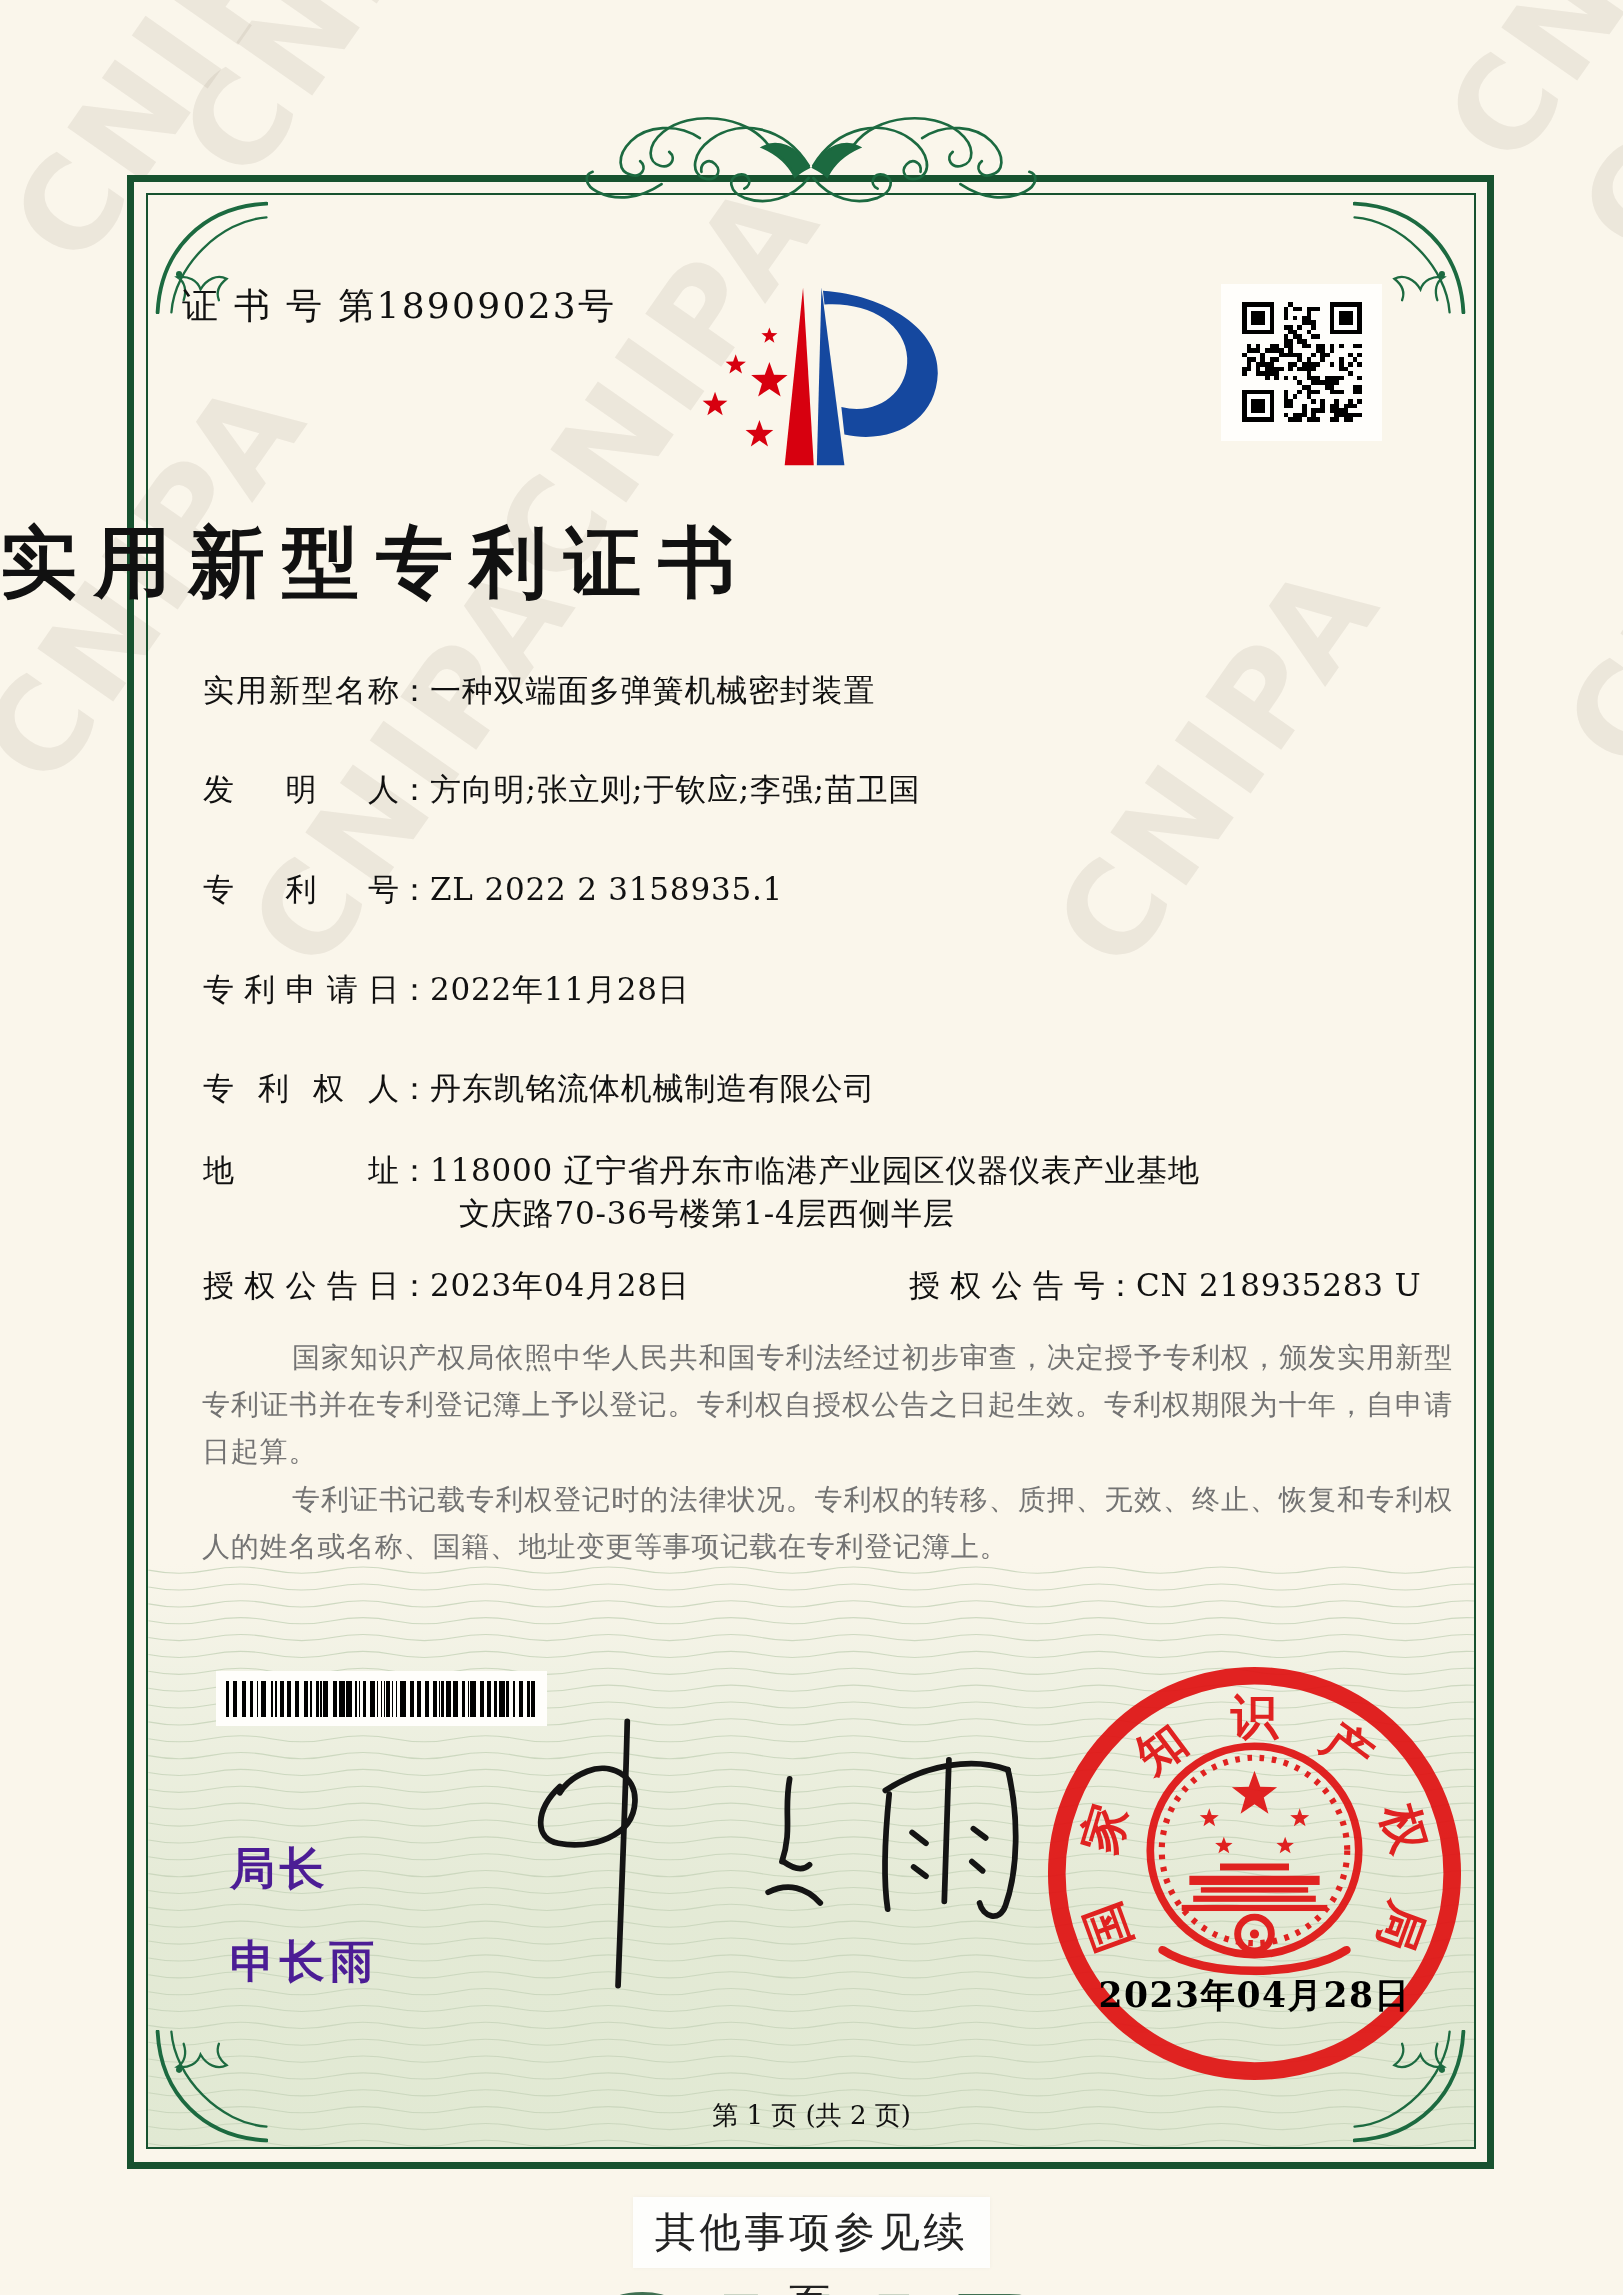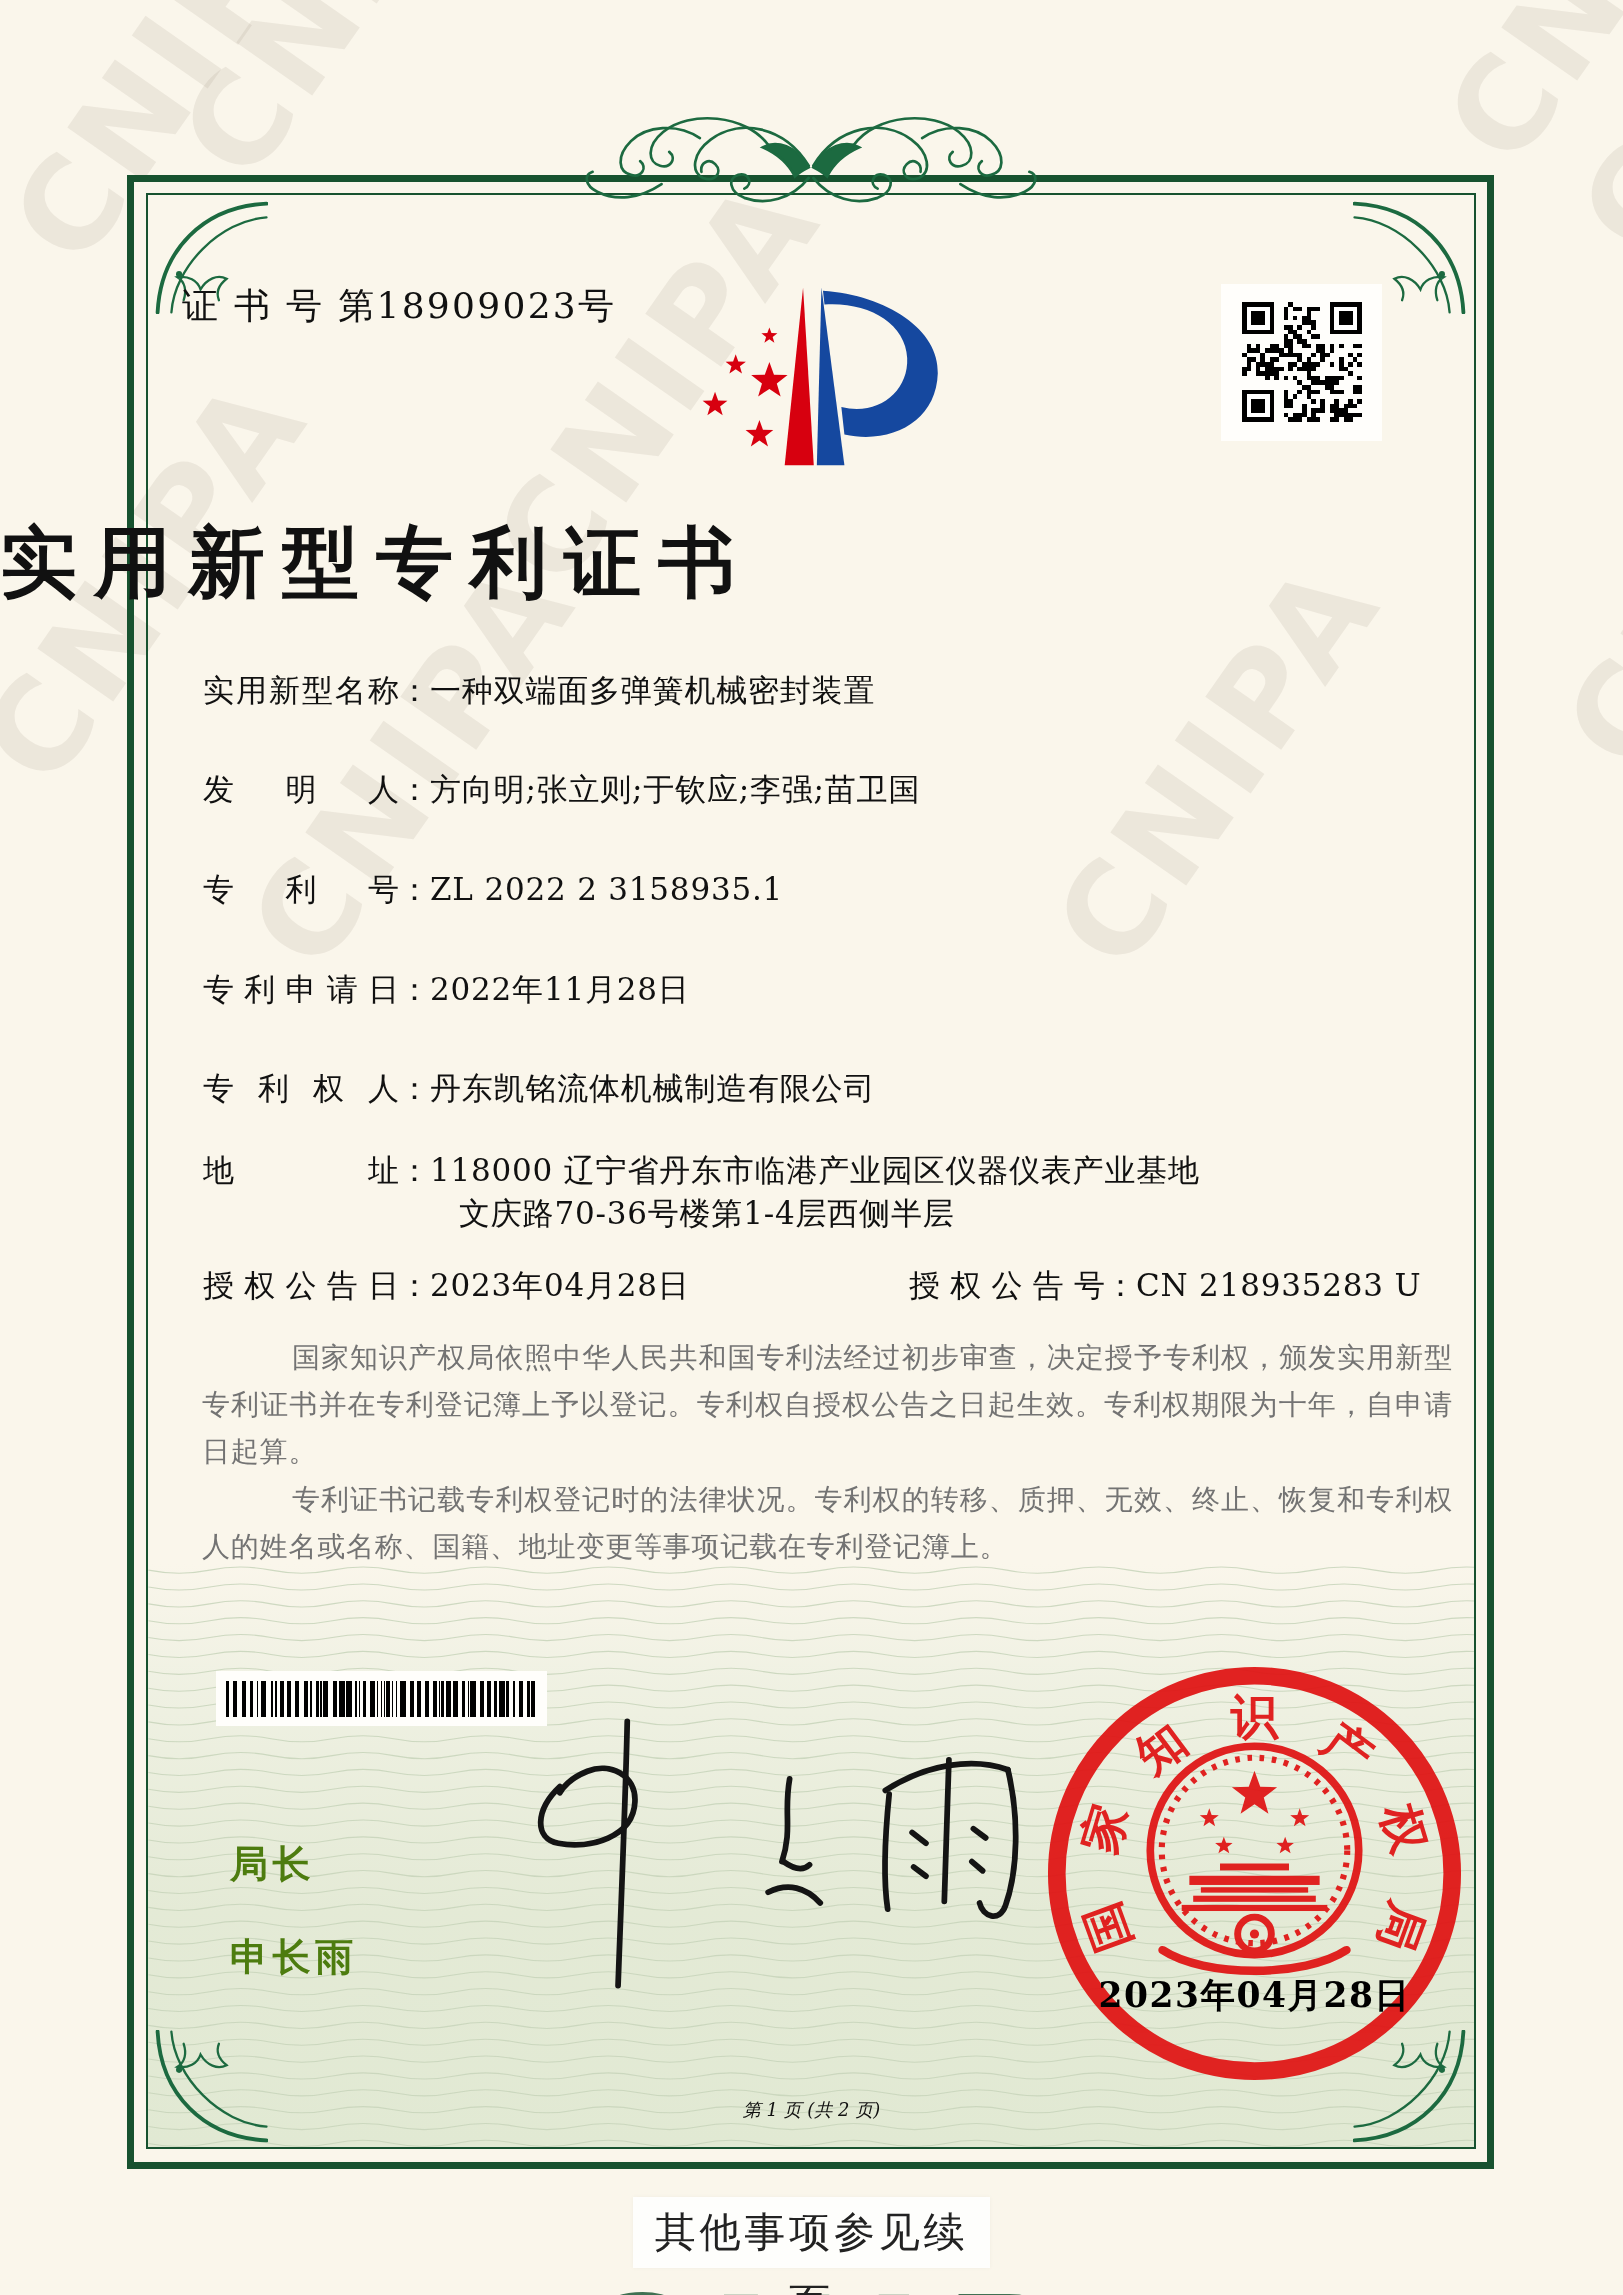--- a/index.html
+++ b/index.html
@@ -26,22 +26,22 @@
       font-size:77px;font-weight:900;letter-spacing:17px;font-family:"DejaVu Serif",serif;}
   .row{position:absolute;left:203px;font-size:31px;line-height:43px;white-space:nowrap;}
   .flabel{display:inline-block;width:196px;text-align:justify;text-align-last:justify;
       vertical-align:top;}
   .colon{display:inline-block;vertical-align:top;}
   .fvalue{display:inline-block;vertical-align:top;letter-spacing:0.8px;}
   .addr2{margin-left:29px;letter-spacing:0.8px;text-align:center;}
   .para{position:absolute;left:202px;width:1251px;font-size:28px;line-height:47px;
       letter-spacing:0.8px;text-indent:90px;text-align:justify;color:#737373;}
   .sig-label{position:absolute;left:230px;font-family:"DejaVu Sans",sans-serif;
-      font-weight:bold;font-size:38px;letter-spacing:4.6px;color:#4d7c0f;text-align:right;}
-  .page-info{position:absolute;left:0;top:2098px;width:1623px;text-align:center;font-size:18px;font-style:italic;}
+      font-weight:bold;font-size:45px;letter-spacing:4.6px;color:#4c1d95;text-align:right;}
+  .page-info{position:absolute;left:0;top:2098px;width:1623px;text-align:center;font-size:26px;}
   .cont-note{position:absolute;left:633px;top:2197px;width:357px;height:71px;background:#fefefc;
       box-shadow:0 0 4.6px rgba(0,0,0,0.04);text-align:center;line-height:71px;
       font-size:41px;letter-spacing:3.8px;color:#222;}
   .white-pad{position:absolute;background:#fffefb;}
   svg{display:block;}
 </style>
 </head>
 <body>
 
 <span class="wm" style="left:-54px;top:-15.3px;">CNIPA</span>

